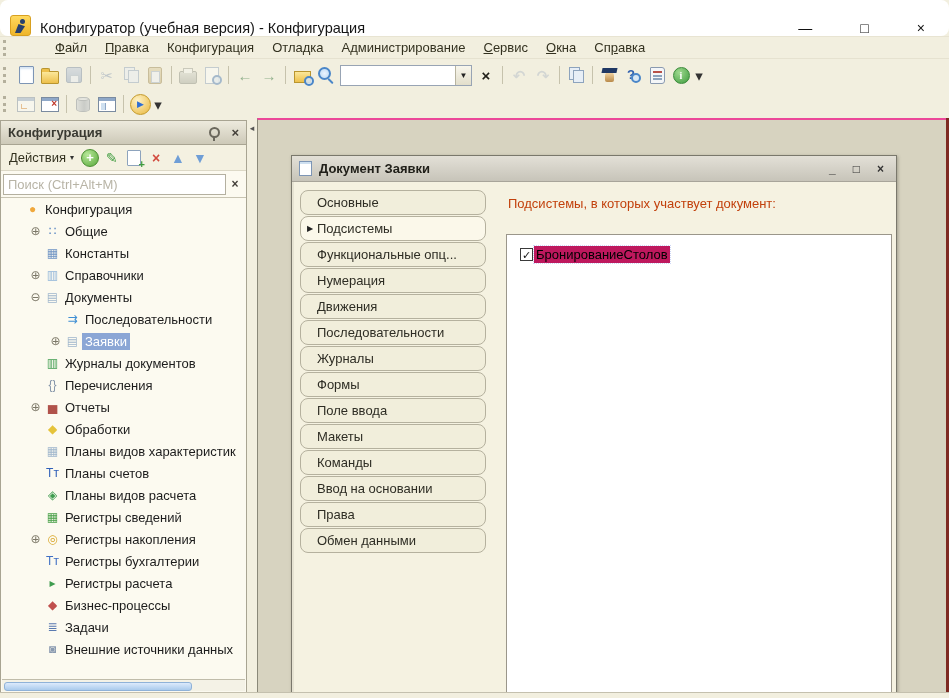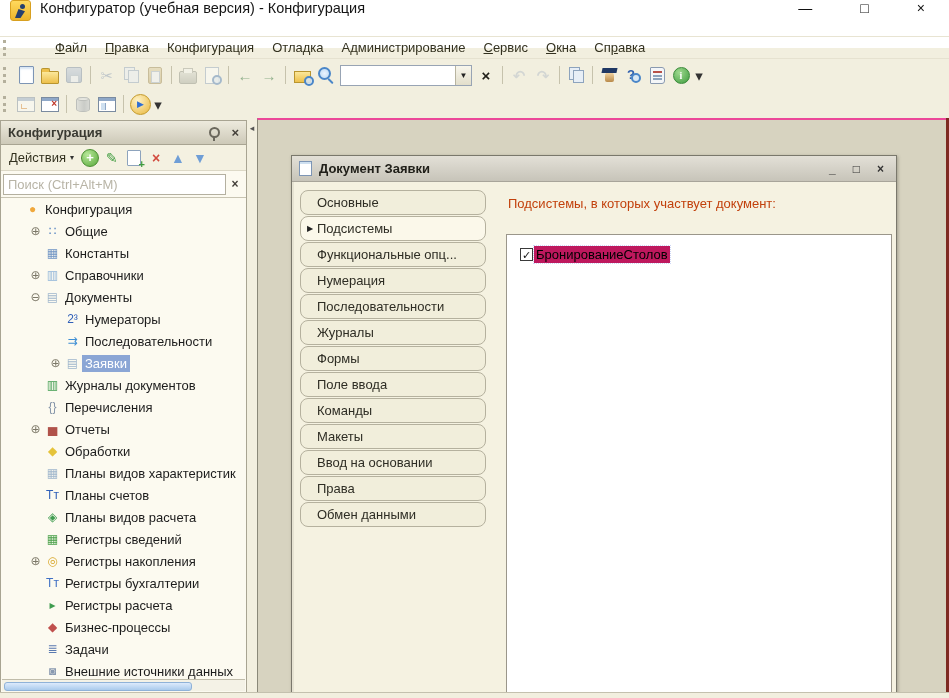--- a/index.html
+++ b/index.html
@@ -1,20 +1,20 @@
 <!DOCTYPE html>
 <html><head>
 <meta charset="utf-8">
 <style>
   html,body{margin:0;padding:0;}
   .app{position:relative;width:949px;height:698px;background:#f2efdf;overflow:hidden;
        font-family:"Liberation Sans","DejaVu Sans",sans-serif;-webkit-font-smoothing:antialiased;}
 
   
-  .titlebar{position:absolute;left:0;top:0;right:0;height:48px;background:#fff;display:flex;align-items:flex-start;padding-left:10px;box-sizing:border-box;}
+  .titlebar{position:absolute;left:0;top:0;right:0;height:36px;background:#fff;display:flex;align-items:flex-end;padding-left:10px;box-sizing:border-box;border-radius:8px;}
   .appicon{width:19px;height:19px;background:linear-gradient(#ffd95e,#eeb52a);border:1px solid #d8a020;border-radius:3px;margin-right:9px;position:relative;flex:none;}
   .appicon::before{content:"";position:absolute;left:9px;top:3px;width:5px;height:5px;border-radius:50%;background:#27406e;}
   .appicon::after{content:"";position:absolute;left:4px;top:8px;width:10px;height:9px;background:#27406e;clip-path:polygon(0 100%,35% 0,100% 25%,55% 100%);}
   .wtitle{font-size:14.5px;color:#151515;}
   .wctrls{margin-left:auto;display:flex;align-items:center;gap:48px;padding-right:24px;}
   .wbtn{font-size:14px;color:#111;}
 
   
   .menubar{position:absolute;left:0;top:36px;right:0;height:22px;display:flex;align-items:center;border-top:1px solid #e8e4d2;gap:32px;}
   .grip{width:3px;height:16px;border-left:3px dotted #b4b09c;margin:0 5px 0 3px;flex:none;}
@@ -462,25 +462,20 @@
           <span class="ticon" style="color: rgb(143, 181, 217);">▥</span>
           <span class="tlabel">Справочники</span>
         </div>
         <div class="trow" style="padding-left: 26px;">
           <span class="texp">⊖</span>
           <span class="ticon" style="color: rgb(159, 182, 204);">▤</span>
           <span class="tlabel">Документы</span>
         </div>
         <div class="trow" style="padding-left: 46px;">
           <span class="texp"></span>
-          <span class="ticon" style="color: rgb(47, 95, 184);">2³</span>
-          <span class="tlabel">Нумераторы</span>
-        </div>
-        <div class="trow" style="padding-left: 46px;">
-          <span class="texp"></span>
           <span class="ticon" style="color: rgb(63, 143, 212);">⇉</span>
           <span class="tlabel">Последовательности</span>
         </div>
         <div class="trow selected" style="padding-left: 46px;">
           <span class="texp">⊕</span>
           <span class="ticon" style="color: rgb(159, 182, 204);">▤</span>
           <span class="tlabel selected">Заявки</span>
         </div>
         <div class="trow" style="padding-left: 26px;">
           <span class="texp"></span>
@@ -588,41 +583,45 @@
             <div class="tab">
               <span class="tmark"></span>
               <span>Функциональные опц...</span>
             </div>
             <div class="tab">
               <span class="tmark"></span>
               <span>Нумерация</span>
             </div>
             <div class="tab">
               <span class="tmark"></span>
+              <span>Движения</span>
+            </div>
+            <div class="tab">
+              <span class="tmark"></span>
               <span>Последовательности</span>
             </div>
             <div class="tab">
               <span class="tmark"></span>
               <span>Журналы</span>
             </div>
             <div class="tab">
               <span class="tmark"></span>
               <span>Формы</span>
             </div>
             <div class="tab">
               <span class="tmark"></span>
               <span>Поле ввода</span>
             </div>
             <div class="tab">
               <span class="tmark"></span>
+              <span>Макеты</span>
+            </div>
+            <div class="tab">
+              <span class="tmark"></span>
               <span>Команды</span>
-            </div>
-            <div class="tab">
-              <span class="tmark"></span>
-              <span>Макеты</span>
             </div>
             <div class="tab">
               <span class="tmark"></span>
               <span>Ввод на основании</span>
             </div>
             <div class="tab">
               <span class="tmark"></span>
               <span>Права</span>
             </div>
             <div class="tab">

